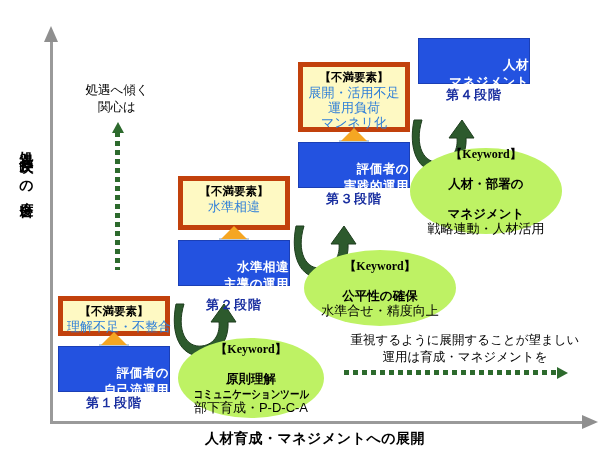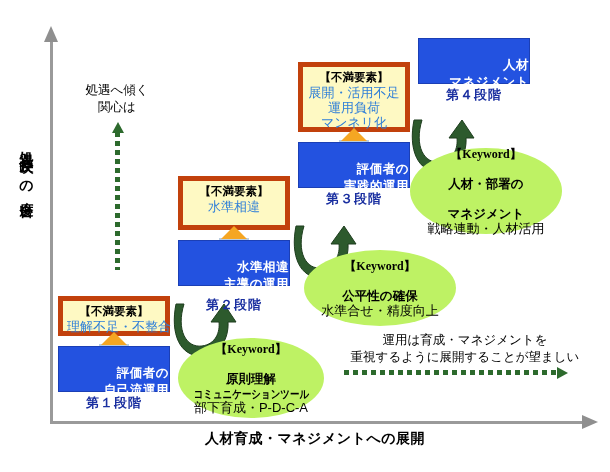--- a/index.html
+++ b/index.html
@@ -291,19 +291,19 @@
     <div class="kw-sub">戦略連動・人材活用</div>
   </div>
 
   <div class="abs stage-box" style="left:418px; top:38px; width:112px; height:46px;">
     <div>人材</div>
     <div>マネジメント</div>
   </div>
   <div class="abs stage-caption" style="left:418px; top:86px; width:112px;">第４段階</div>
 
   <div class="abs note" style="left:340px; top:332px; width:250px;">
+    <div>重視するように展開することが望ましい</div>
     <div>運用は育成・マネジメントを</div>
-    <div>重視するように展開することが望ましい</div>
   </div>
   <div class="abs dot-h" style="left:344px; top:370px; width:214px;"></div>
   <div class="abs dot-h-head" style="left:557px; top:367px;"></div>
 
 </div>
 
 </body></html>

